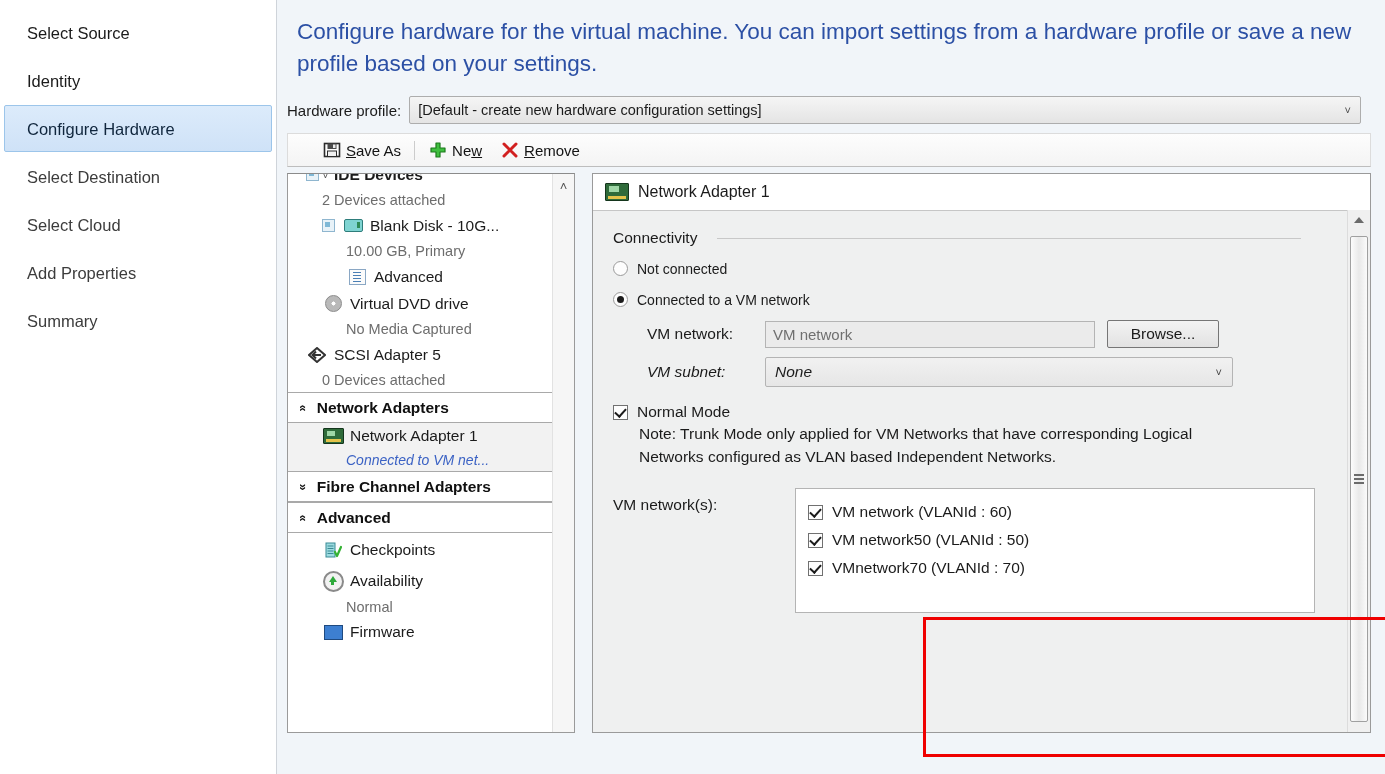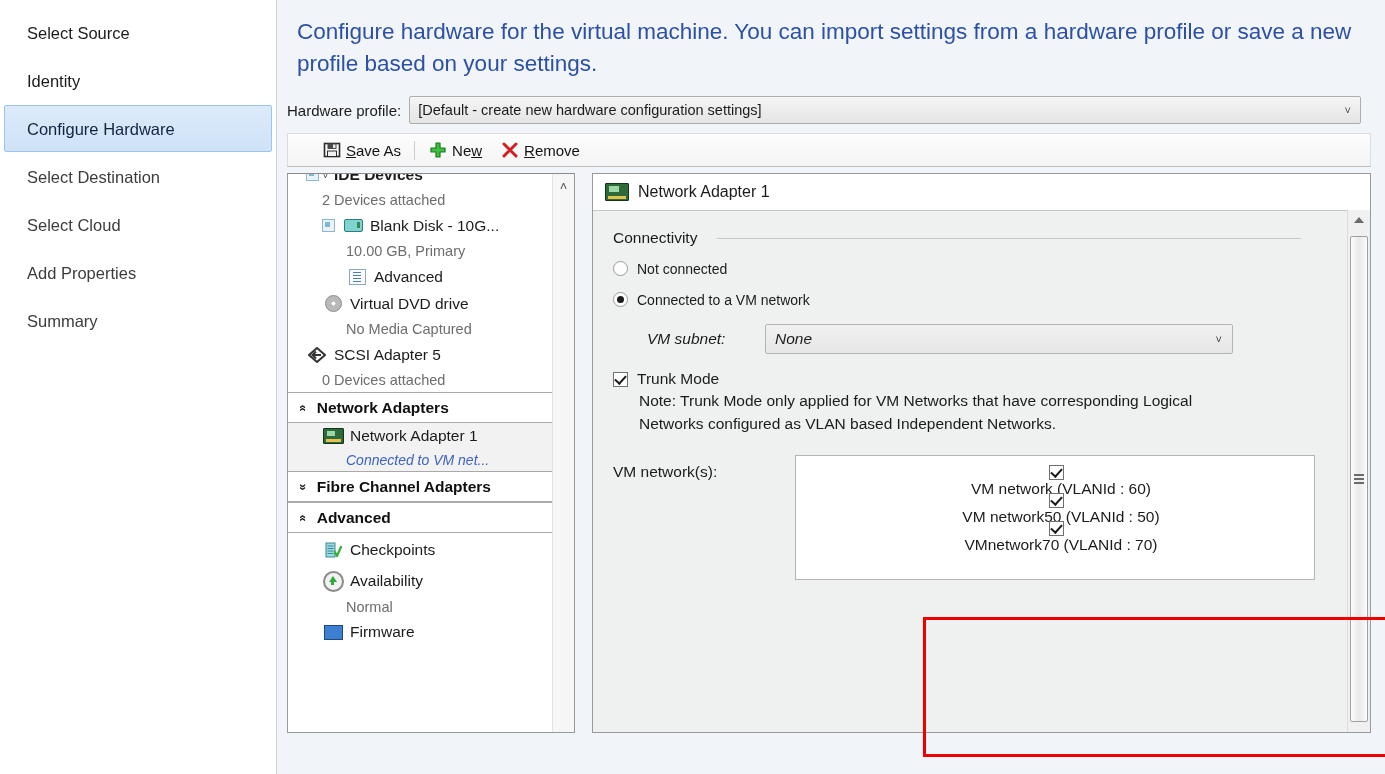--- a/index.html
+++ b/index.html
@@ -167,21 +167,21 @@
   .check-row{display:flex;align-items:center;margin-top:16px;font-size:15.5px;color:#1b1b1b;cursor:default;}
   .note{margin:1px 0 0 26px;font-size:15.5px;color:#1b1b1b;line-height:23px;width:560px;}
 
   .netlist-row{display:flex;align-items:flex-start;margin-top:20px;}
   .netlist-label{width:182px;font-size:15.5px;color:#1b1b1b;padding-top:8px;}
   .netlist-box{
     width:520px;height:125px;box-sizing:border-box;
     background:#ffffff;border:1px solid #b4b4b4;
     padding:9px 0 0 12px;overflow:hidden;position:relative;
   }
-  .netlist-item{display:flex;align-items:center;height:28px;font-size:15.5px;color:#1b1b1b;cursor:default;flex-direction:column;}
+  .netlist-item{display:flex;align-items:center;height:28px;font-size:15.5px;color:#1b1b1b;cursor:default;}
   .red-outline{
     position:absolute;border:3px solid #ef0000;pointer-events:none;box-sizing:border-box;
   }
 
   
   .detail-sb{
     position:absolute;right:0;top:36px;bottom:0;width:22px;
     background:#f0f0f0;border-left:1px solid #dcdcdc;cursor:default;
   }
   .detail-sb .arrow-up{position:absolute;top:7px;left:50%;transform:translateX(-50%);
@@ -414,32 +414,41 @@
           <div class="radio-row">
             <span class="radio"></span>
             <span>Not connected</span>
           </div>
 
           <div class="radio-row">
             <span class="radio checked"></span>
             <span>Connected to a VM network</span>
           </div>
 
+          <div class="field-row">
+            <span class="field-label">VM network:</span>
+            <div class="textbox">
+              <span>VM network</span>
+            </div>
+            <div class="btn">
+              <span>Browse...</span>
+            </div>
+          </div>
 
           <div class="field-row" style="margin-top:9px;font-style:italic;">
             <span class="field-label">VM subnet:</span>
             <div class="combo2">
               <span>None</span>
               <span class="chev">˅</span>
             </div>
           </div>
 
           <div class="check-row">
             <span class="cbx checked"></span>
-            <span>Trunk Mode</span>
+            <span>Normal Mode</span>
           </div>
 
           <div class="note">Note: Trunk Mode only applied for VM Networks that have corresponding Logical Networks configured as VLAN based Independent Networks.</div>
 
           <div class="netlist-row">
             <span class="netlist-label">VM network(s):</span>
             <div class="netlist-box">
               <div class="netlist-item">
                 <span class="cbx checked"></span>
                 <span>VM network (VLANId : 60)</span>

